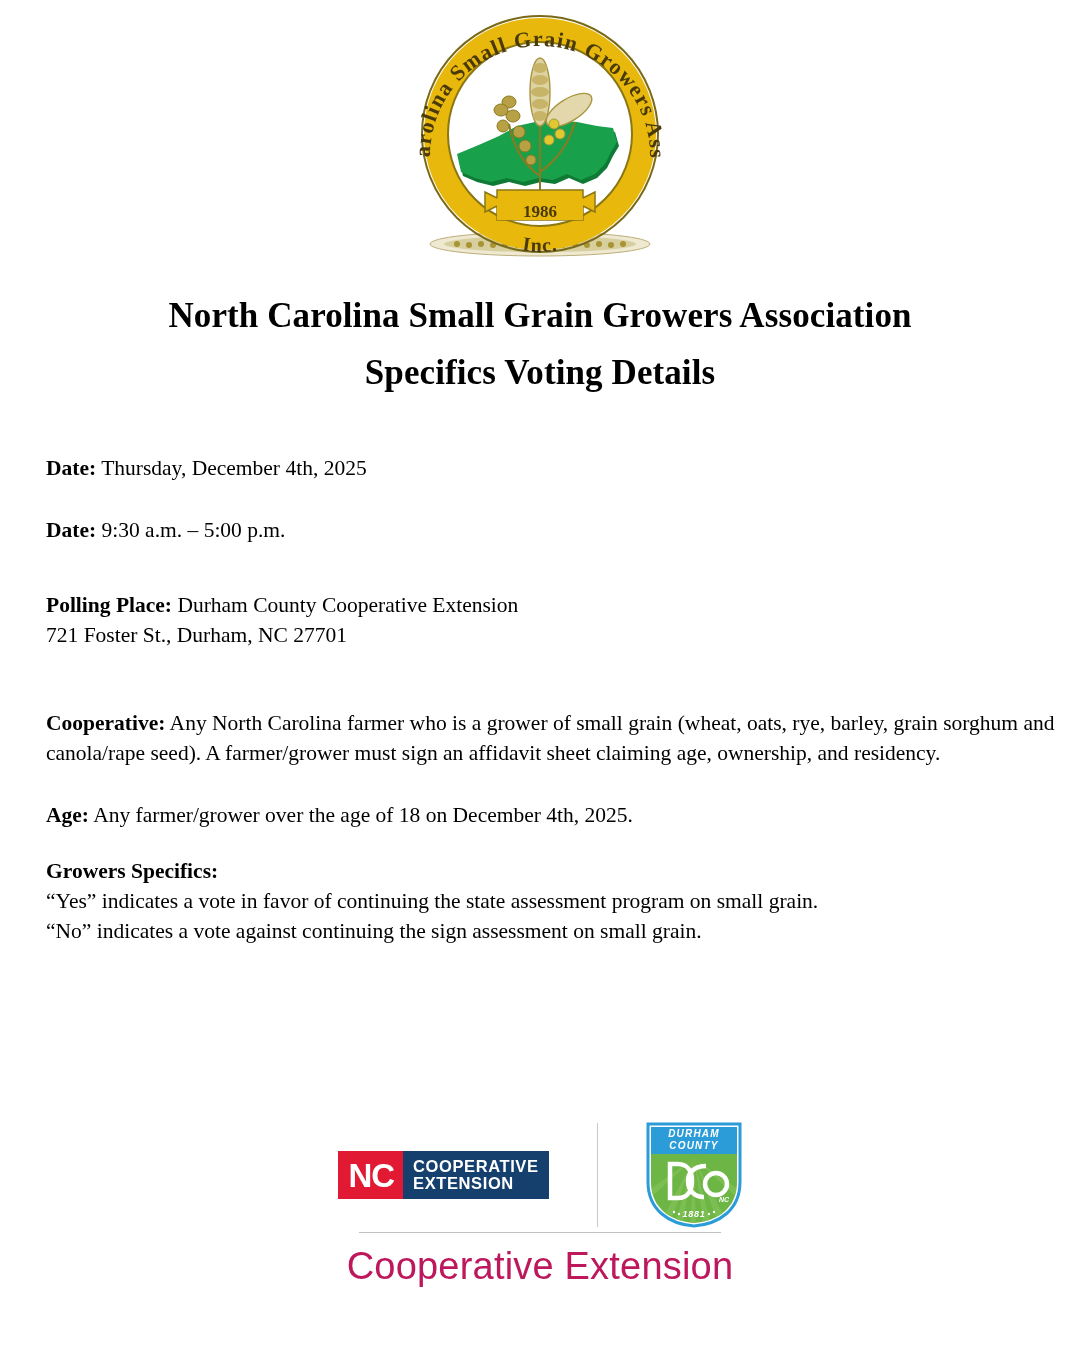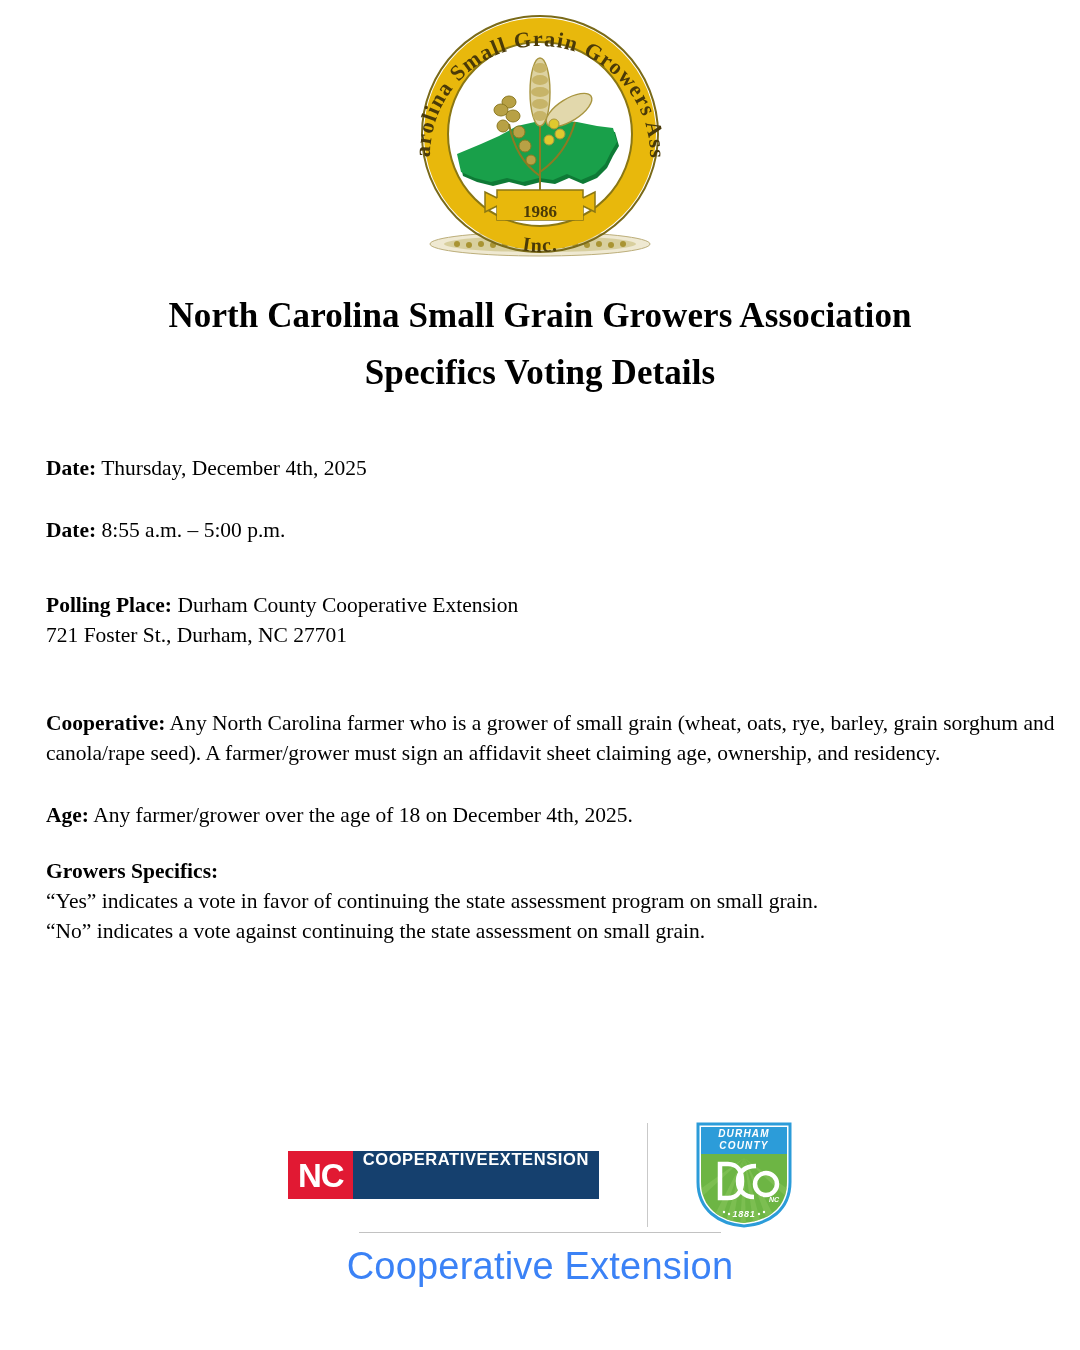--- a/index.html
+++ b/index.html
@@ -101,21 +101,21 @@
     align-items: center;
     padding: 0 9px 0 10px;
     line-height: 1;
   }
   .nc-navy {
     background: #15406e;
     color: #ffffff;
     font-family: "Liberation Sans", sans-serif;
     font-weight: bold;
     display: flex;
-    flex-direction: row;
+    flex-direction: column;
     justify-content: center;
     padding: 0 10px 0 10px;
     line-height: 1.02;
   }
   .nc-navy span {
     font-size: 16.5px;
     letter-spacing: 0.6px;
     display: block;
   }
   .logo-sep {
@@ -131,21 +131,21 @@
   }
   .footer-rule {
     width: 362px;
     height: 1px;
     background: #c2c2c2;
     margin-top: 4px;
   }
   .coop-ext-text {
     font-family: "Liberation Sans", "DejaVu Sans", sans-serif;
     font-size: 38px;
-    color: #3b82f6;
+    color: #be185d;
     letter-spacing: 0.2px;
     margin-top: 12px;
     font-weight: normal;
   }
 </style>
 </head>
 <body>
 
 <div class="page">
 
@@ -244,21 +244,21 @@
 
   <div class="body-block">
 
     <p class="para">
       <span class="lbl">Date:</span>
       <span>Thursday, December 4th, 2025</span>
     </p>
 
     <p class="para">
       <span class="lbl">Date:</span>
-      <span>8:55 a.m. – 5:00 p.m.</span>
+      <span>9:30 a.m. – 5:00 p.m.</span>
     </p>
 
     <p class="para big-gap">
       <span class="lbl">Polling Place:</span>
       <span>Durham County Cooperative Extension</span><br>
       <span>721 Foster St., Durham, NC 27701</span>
     </p>
 
     <p class="para">
       <span class="lbl">Cooperative:</span>
@@ -266,21 +266,21 @@
     </p>
 
     <p class="para small-gap">
       <span class="lbl">Age:</span>
       <span>Any farmer/grower over the age of 18 on December 4th, 2025.</span>
     </p>
 
     <p class="para">
       <span class="lbl">Growers Specifics:</span><br>
       <span>“Yes” indicates a vote in favor of continuing the state assessment program on small grain.</span><br>
-      <span>“No” indicates a vote against continuing the state assessment on small grain.</span>
+      <span>“No” indicates a vote against continuing the sign assessment on small grain.</span>
     </p>
 
   </div>
 
   <div class="footer">
     <div class="footer-logos">
 
       <div class="nc-logo">
         <div class="nc-red">NC</div>
         <div class="nc-navy">

